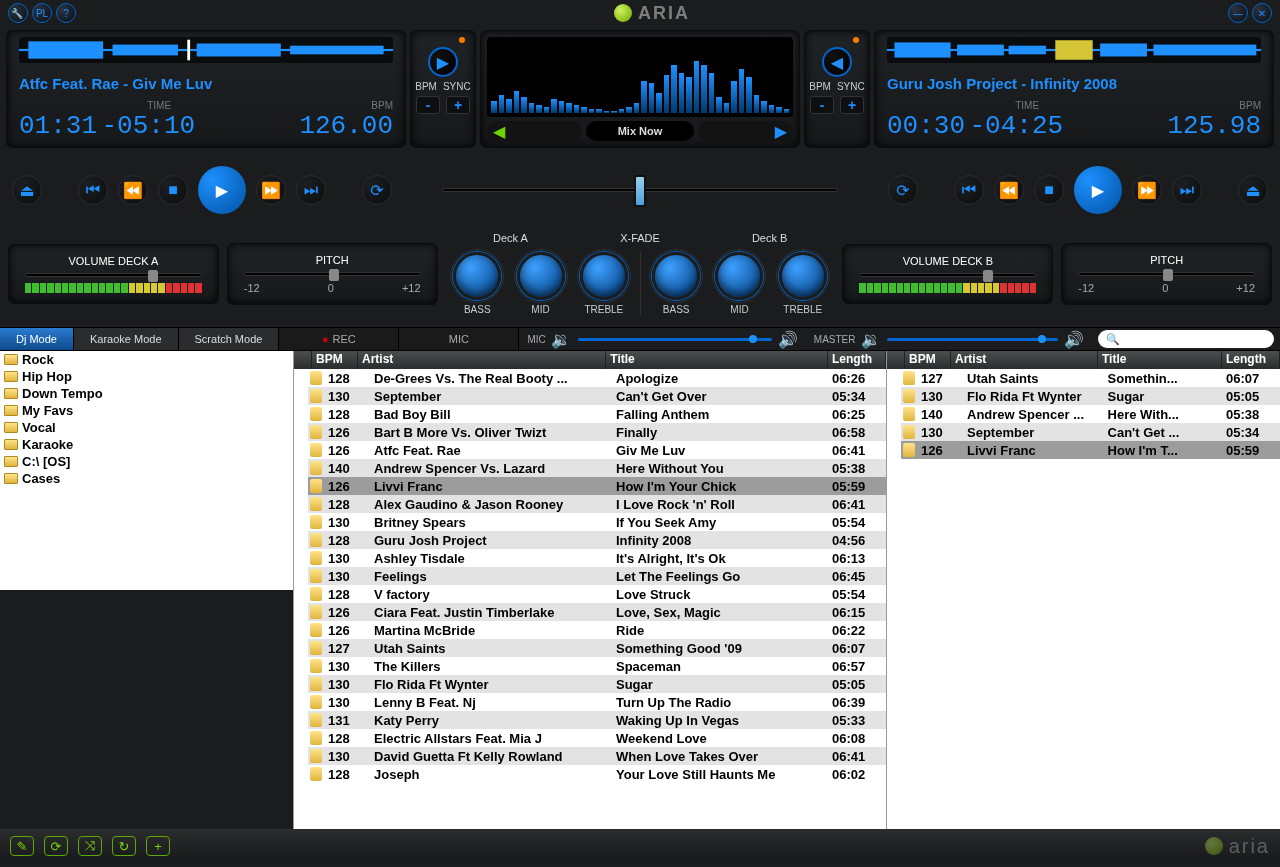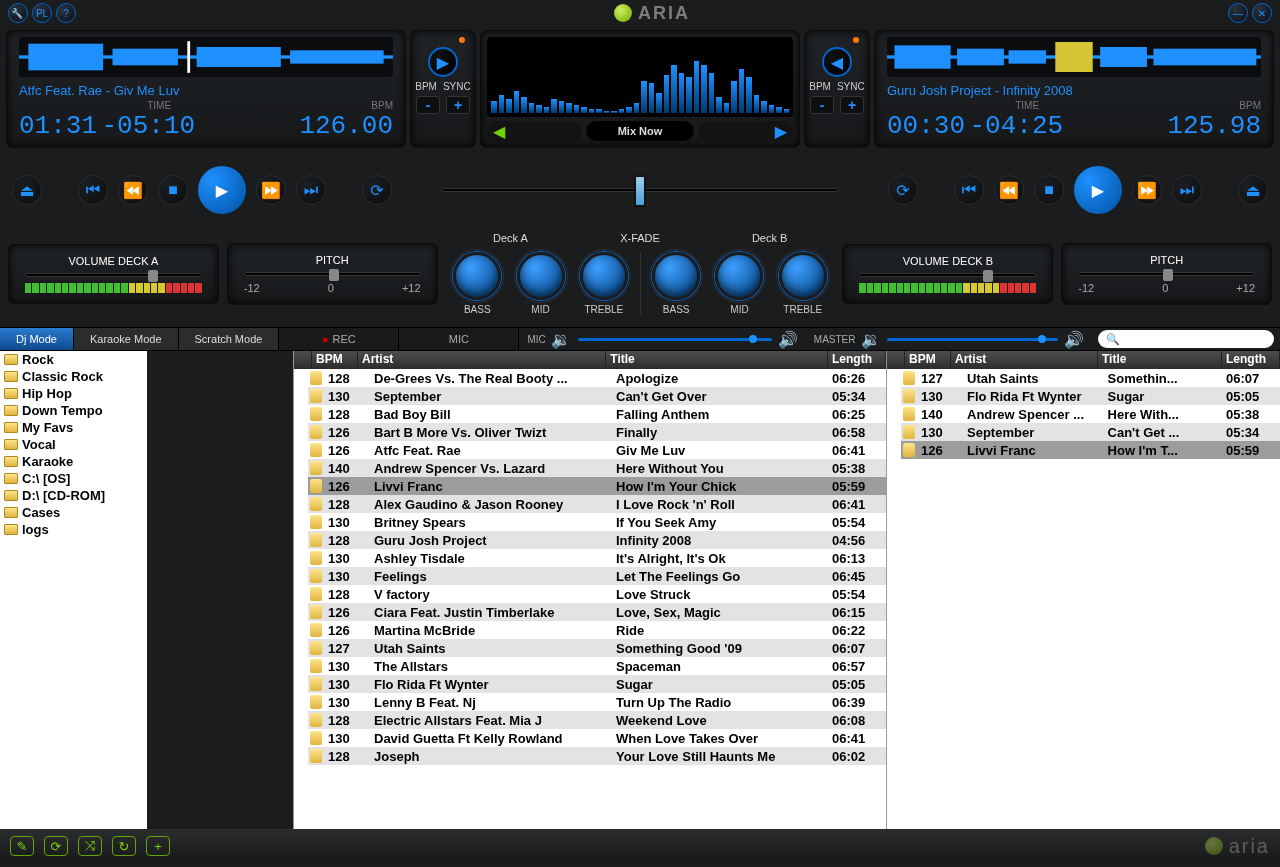--- a/index.html
+++ b/index.html
@@ -13,21 +13,21 @@
 .circlebtn { width:20px; height:20px; border-radius:50%; background:radial-gradient(circle at 30% 30%,#2a3340,#0c0f12); border:1px solid #0067d2; display:flex; align-items:center; justify-content:center; font-size:10px; color:#1e90ff; cursor:pointer; }
 .logo-dot { width:18px; height:18px; border-radius:50%; background:radial-gradient(circle at 35% 35%,#cdf05f,#6fa800);}
 .logo-text { color:#7d7d7d; font-size:18px; letter-spacing:2px; text-transform:uppercase; font-weight:bold; }
 
 
 .deckrow { display:flex; gap:4px; padding:4px 6px; height:126px;}
 .panel { background:linear-gradient(#202326,#16181a); border:1px solid #0b0c0d; border-radius:6px; box-shadow:inset 0 0 8px #000; }
 .deckpanel { flex:1; padding:6px 12px; display:flex; flex-direction:column; }
 .wave { height:48px; background:#0a0c0e; border-radius:3px; margin-bottom:4px; position:relative; overflow:hidden;}
 .wave svg { width:100%; height:100%; }
-.tracktitle { color:#1e90ff; font-size:13px; font-weight:normal; margin:2px 0;}
+.tracktitle { color:#1e90ff; font-size:15px; font-weight:bold; margin:8px 0;}
 .times { display:flex; align-items:flex-end; }
 .timecol { flex:1; }
 .timelbl { color:#777; font-size:10px; text-align:center; }
 .timeval { color:#1e90ff; font-size:26px; font-family:Liberation Mono, monospace; }
 .bpmcol { text-align:right; }
 .bpmlbl { color:#777; font-size:10px; }
 .bpmval { color:#1e90ff; font-size:26px; font-family:'Courier New',monospace;}
 
 .syncpanel { width:66px; padding:6px; display:flex; flex-direction:column; align-items:center; gap:4px;}
 .sync-orange { width:6px; height:6px; border-radius:50%; background:#ff7b00; align-self:flex-end; margin-right:4px;}
@@ -78,21 +78,21 @@
 .mbtn { flex:0 0 120px; display:flex; align-items:center; justify-content:center; font-size:11px; color:#aaa; background:#1a1a1a; cursor:pointer; border-right:1px solid #000;}
 .levelsec { flex:1; display:flex; align-items:center; gap:6px; padding:0 8px;}
 .levelsec .ll { color:#aaa; font-size:10px;}
 .levslider { flex:1; height:3px; background:#0067d2; position:relative; border-radius:2px;}
 .levdot { position:absolute; top:-3px; width:8px; height:8px; border-radius:50%; background:#1e90ff;}
 .searchbox { flex:0 0 170px; margin:2px 6px; background:#fff; border-radius:10px; display:flex; align-items:center; padding:0 8px;}
 .searchbox input { border:none; outline:none; flex:1; font-size:11px; background:transparent;}
 
 
 .library { display:flex; height:478px; background:#fff; color:#000;}
-.foldercol { width:294px; border-right:1px solid #999; display:flex; background:#fff;}
+.foldercol { width:294px; border-right:1px solid #999; display:flex; flex-direction:column; background:#fff;}
 .folderlist { flex:1; overflow:auto;}
 .frow { display:flex; align-items:center; padding:1px 4px; font-size:13px; font-weight:bold; cursor:pointer;}
 .frow.sel { background:#9c9c9c;}
 .foldericon { width:14px; height:11px; background:linear-gradient(#ffe48a,#e0b53e); border:1px solid #b08820; margin-right:4px; border-radius:1px;}
 .trackcol { flex:1; display:flex; flex-direction:column; overflow:hidden;}
 .thead { display:flex; background:linear-gradient(#4c4e50,#2a2c2e); color:#fff; font-size:12px; height:18px; font-weight:bold;}
 .thead div { padding:1px 4px; border-right:1px solid #222;}
 .tbody { flex:1; overflow:auto;padding-left:14px;}
 .trow { display:flex; font-size:13px; font-weight:bold; height:18px; align-items:center; cursor:pointer;}
 .trow:nth-child(even){ background:#e3e3e3;}
@@ -449,30 +449,27 @@
   <div class="searchbox">
     <span style="color:#888;font-size:11px;margin-right:4px">🔍</span>
     <input type="text" style="">
   </div>
 </div>
 
 <div class="library">
   <div class="foldercol">
     <div class="folderlist" id="folders">
         <div class="frow"><span class="foldericon"></span>Rock</div>
-        <div class="frow"><span class="foldericon"></span>Classic Rock</div>
         <div class="frow"><span class="foldericon"></span>Hip Hop</div>
         <div class="frow"><span class="foldericon"></span>Down Tempo</div>
         <div class="frow"><span class="foldericon"></span>My Favs</div>
         <div class="frow"><span class="foldericon"></span>Vocal</div>
         <div class="frow"><span class="foldericon"></span>Karaoke</div>
         <div class="frow"><span class="foldericon"></span>C:\  [OS]</div>
-        <div class="frow"><span class="foldericon"></span>D:\  [CD-ROM]</div>
         <div class="frow"><span class="foldericon"></span>Cases</div>
-        <div class="frow"><span class="foldericon"></span>logs</div>
       </div>
     <div style="flex:1;background:#1a1c1e"></div>
   </div>
   <div class="trackcol">
     <div class="thead">
       <div style="width:18px"></div>
       <div class="c-bpm">BPM</div>
       <div class="c-artist">Artist</div>
       <div class="c-title">Title</div>
       <div class="c-len">Length</div>
@@ -586,37 +583,44 @@
         <div class="trow">
           <div class="songicon"></div>
           <div class="c-bpm">127</div>
           <div class="c-artist">Utah Saints</div>
           <div class="c-title">Something Good '09</div>
           <div class="c-len">06:07</div>
         </div>
         <div class="trow">
           <div class="songicon"></div>
           <div class="c-bpm">130</div>
-          <div class="c-artist">The Allstars</div>
+          <div class="c-artist">The Killers</div>
           <div class="c-title">Spaceman</div>
           <div class="c-len">06:57</div>
         </div>
         <div class="trow">
           <div class="songicon"></div>
           <div class="c-bpm">130</div>
           <div class="c-artist">Flo Rida Ft Wynter</div>
           <div class="c-title">Sugar</div>
           <div class="c-len">05:05</div>
         </div>
         <div class="trow">
           <div class="songicon"></div>
           <div class="c-bpm">130</div>
           <div class="c-artist">Lenny B Feat. Nj</div>
           <div class="c-title">Turn Up The Radio</div>
           <div class="c-len">06:39</div>
+        </div>
+        <div class="trow">
+          <div class="songicon"></div>
+          <div class="c-bpm">131</div>
+          <div class="c-artist">Katy Perry</div>
+          <div class="c-title">Waking Up In Vegas</div>
+          <div class="c-len">05:33</div>
         </div>
         <div class="trow">
           <div class="songicon"></div>
           <div class="c-bpm">128</div>
           <div class="c-artist">Electric Allstars Feat. Mia J</div>
           <div class="c-title">Weekend Love</div>
           <div class="c-len">06:08</div>
         </div>
         <div class="trow">
           <div class="songicon"></div>

